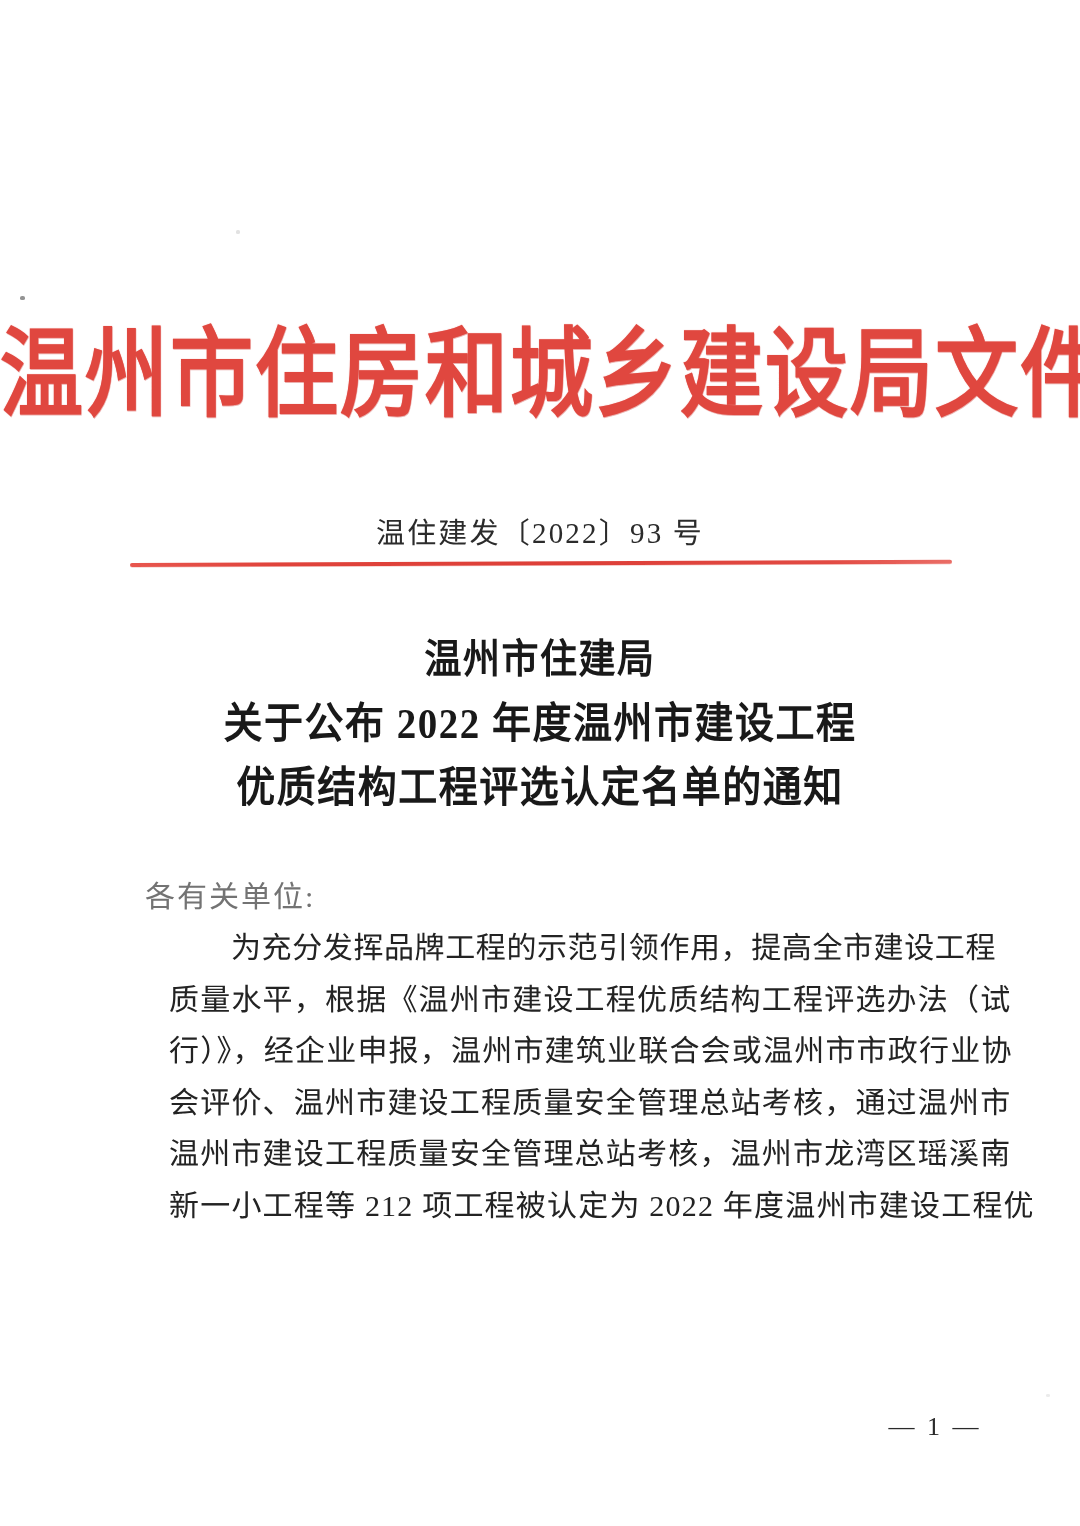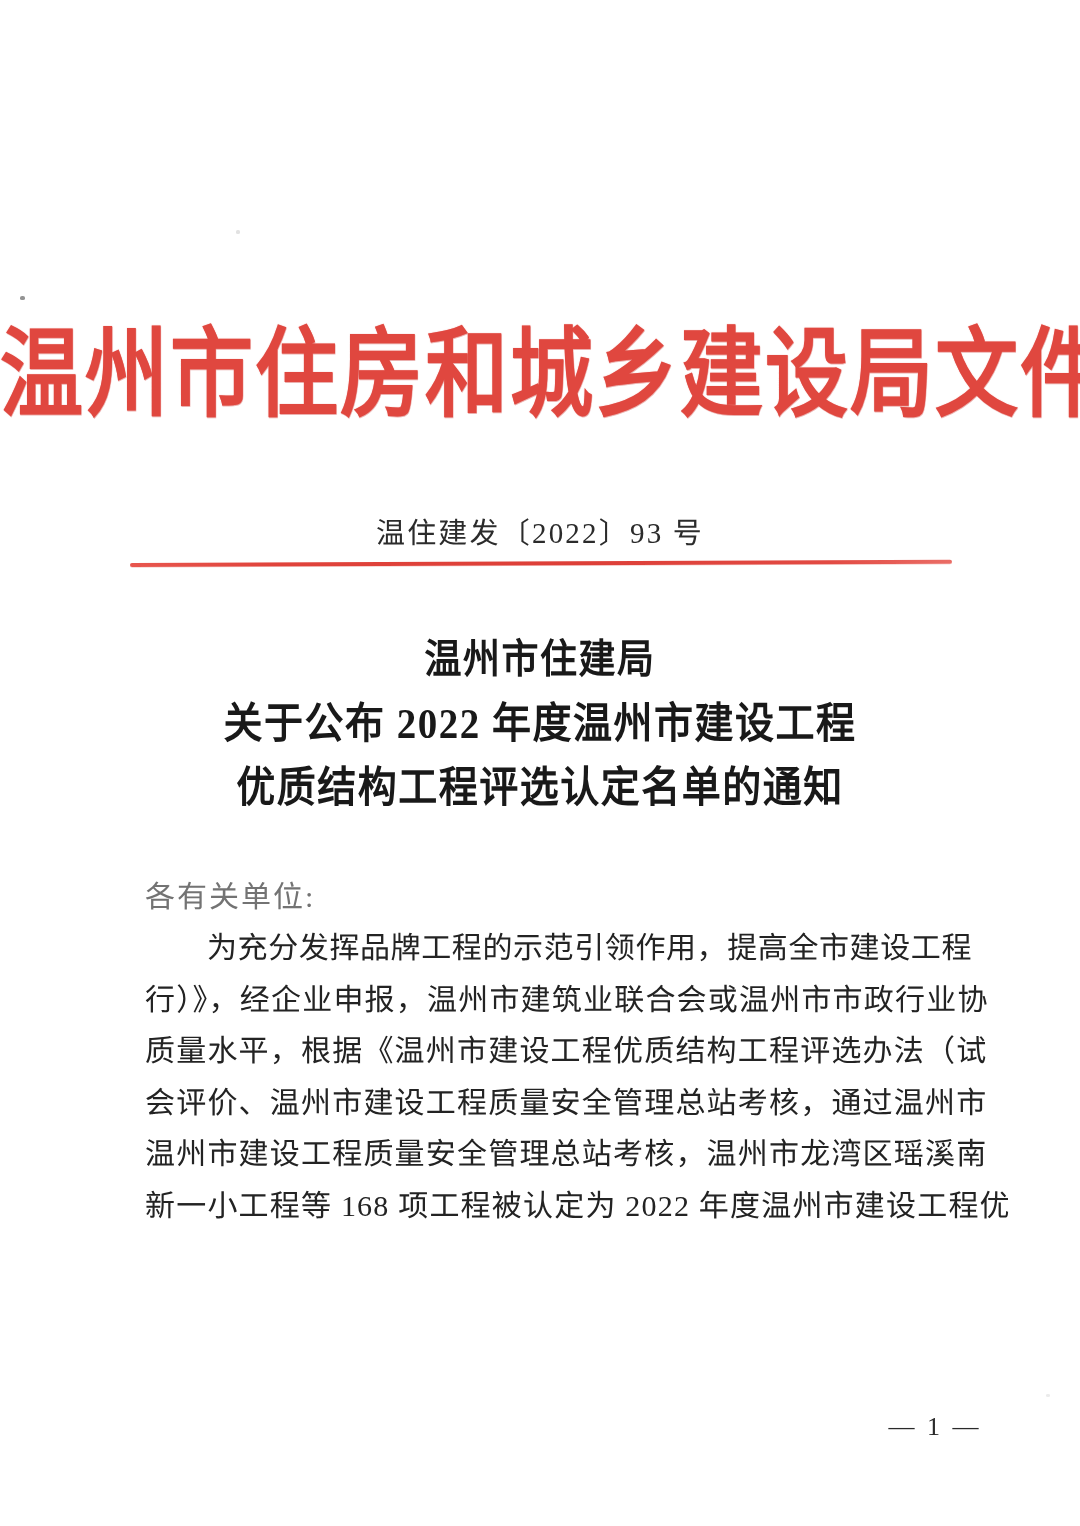--- a/index.html
+++ b/index.html
@@ -120,20 +120,21 @@
     white-space: nowrap;
   }
   .para-line {
     font-family: "Liberation Serif", "DejaVu Serif", serif;
     font-size: 30px;
     line-height: 51.5px;
     letter-spacing: 0.6px;
     color: #232323;
     white-space: nowrap;
     text-align: justify;
+    margin-left: 24px;
   }
   .para-line.indent { text-indent: 62px; }
   .para-line.spread { letter-spacing: 1.2px; }
 
   
   .footer {
     position: absolute;
     left: 0;
     top: 1412px;
     width: 1080px;
@@ -166,24 +167,24 @@
   <div class="title-block">
     <div class="title-line title-line-1">温州市住建局</div>
     <div class="title-line title-line-2">关于公布 2022 年度温州市建设工程</div>
     <div class="title-line title-line-3">优质结构工程评选认定名单的通知</div>
   </div>
 
   <div class="body-block">
     <div class="salutation">各有关单位:</div>
 
     <div class="para-line indent">为充分发挥品牌工程的示范引领作用，提高全市建设工程</div>
+    <div class="para-line spread">质量水平，根据《温州市建设工程优质结构工程评选办法（试</div>
     <div class="para-line spread">行）》，经企业申报，温州市建筑业联合会或温州市市政行业协</div>
-    <div class="para-line spread">质量水平，根据《温州市建设工程优质结构工程评选办法（试</div>
     <div class="para-line spread">会评价、温州市建设工程质量安全管理总站考核，通过温州市</div>
     <div class="para-line spread">温州市建设工程质量安全管理总站考核，温州市龙湾区瑶溪南</div>
-    <div class="para-line spread">新一小工程等 168 项工程被认定为 2022 年度温州市建设工程优</div>
+    <div class="para-line spread">新一小工程等 212 项工程被认定为 2022 年度温州市建设工程优</div>
   </div>
 
   <div class="footer">
     <span class="footer-inner">— 1 —</span>
   </div>
 
 </div>
 
 </body></html>

